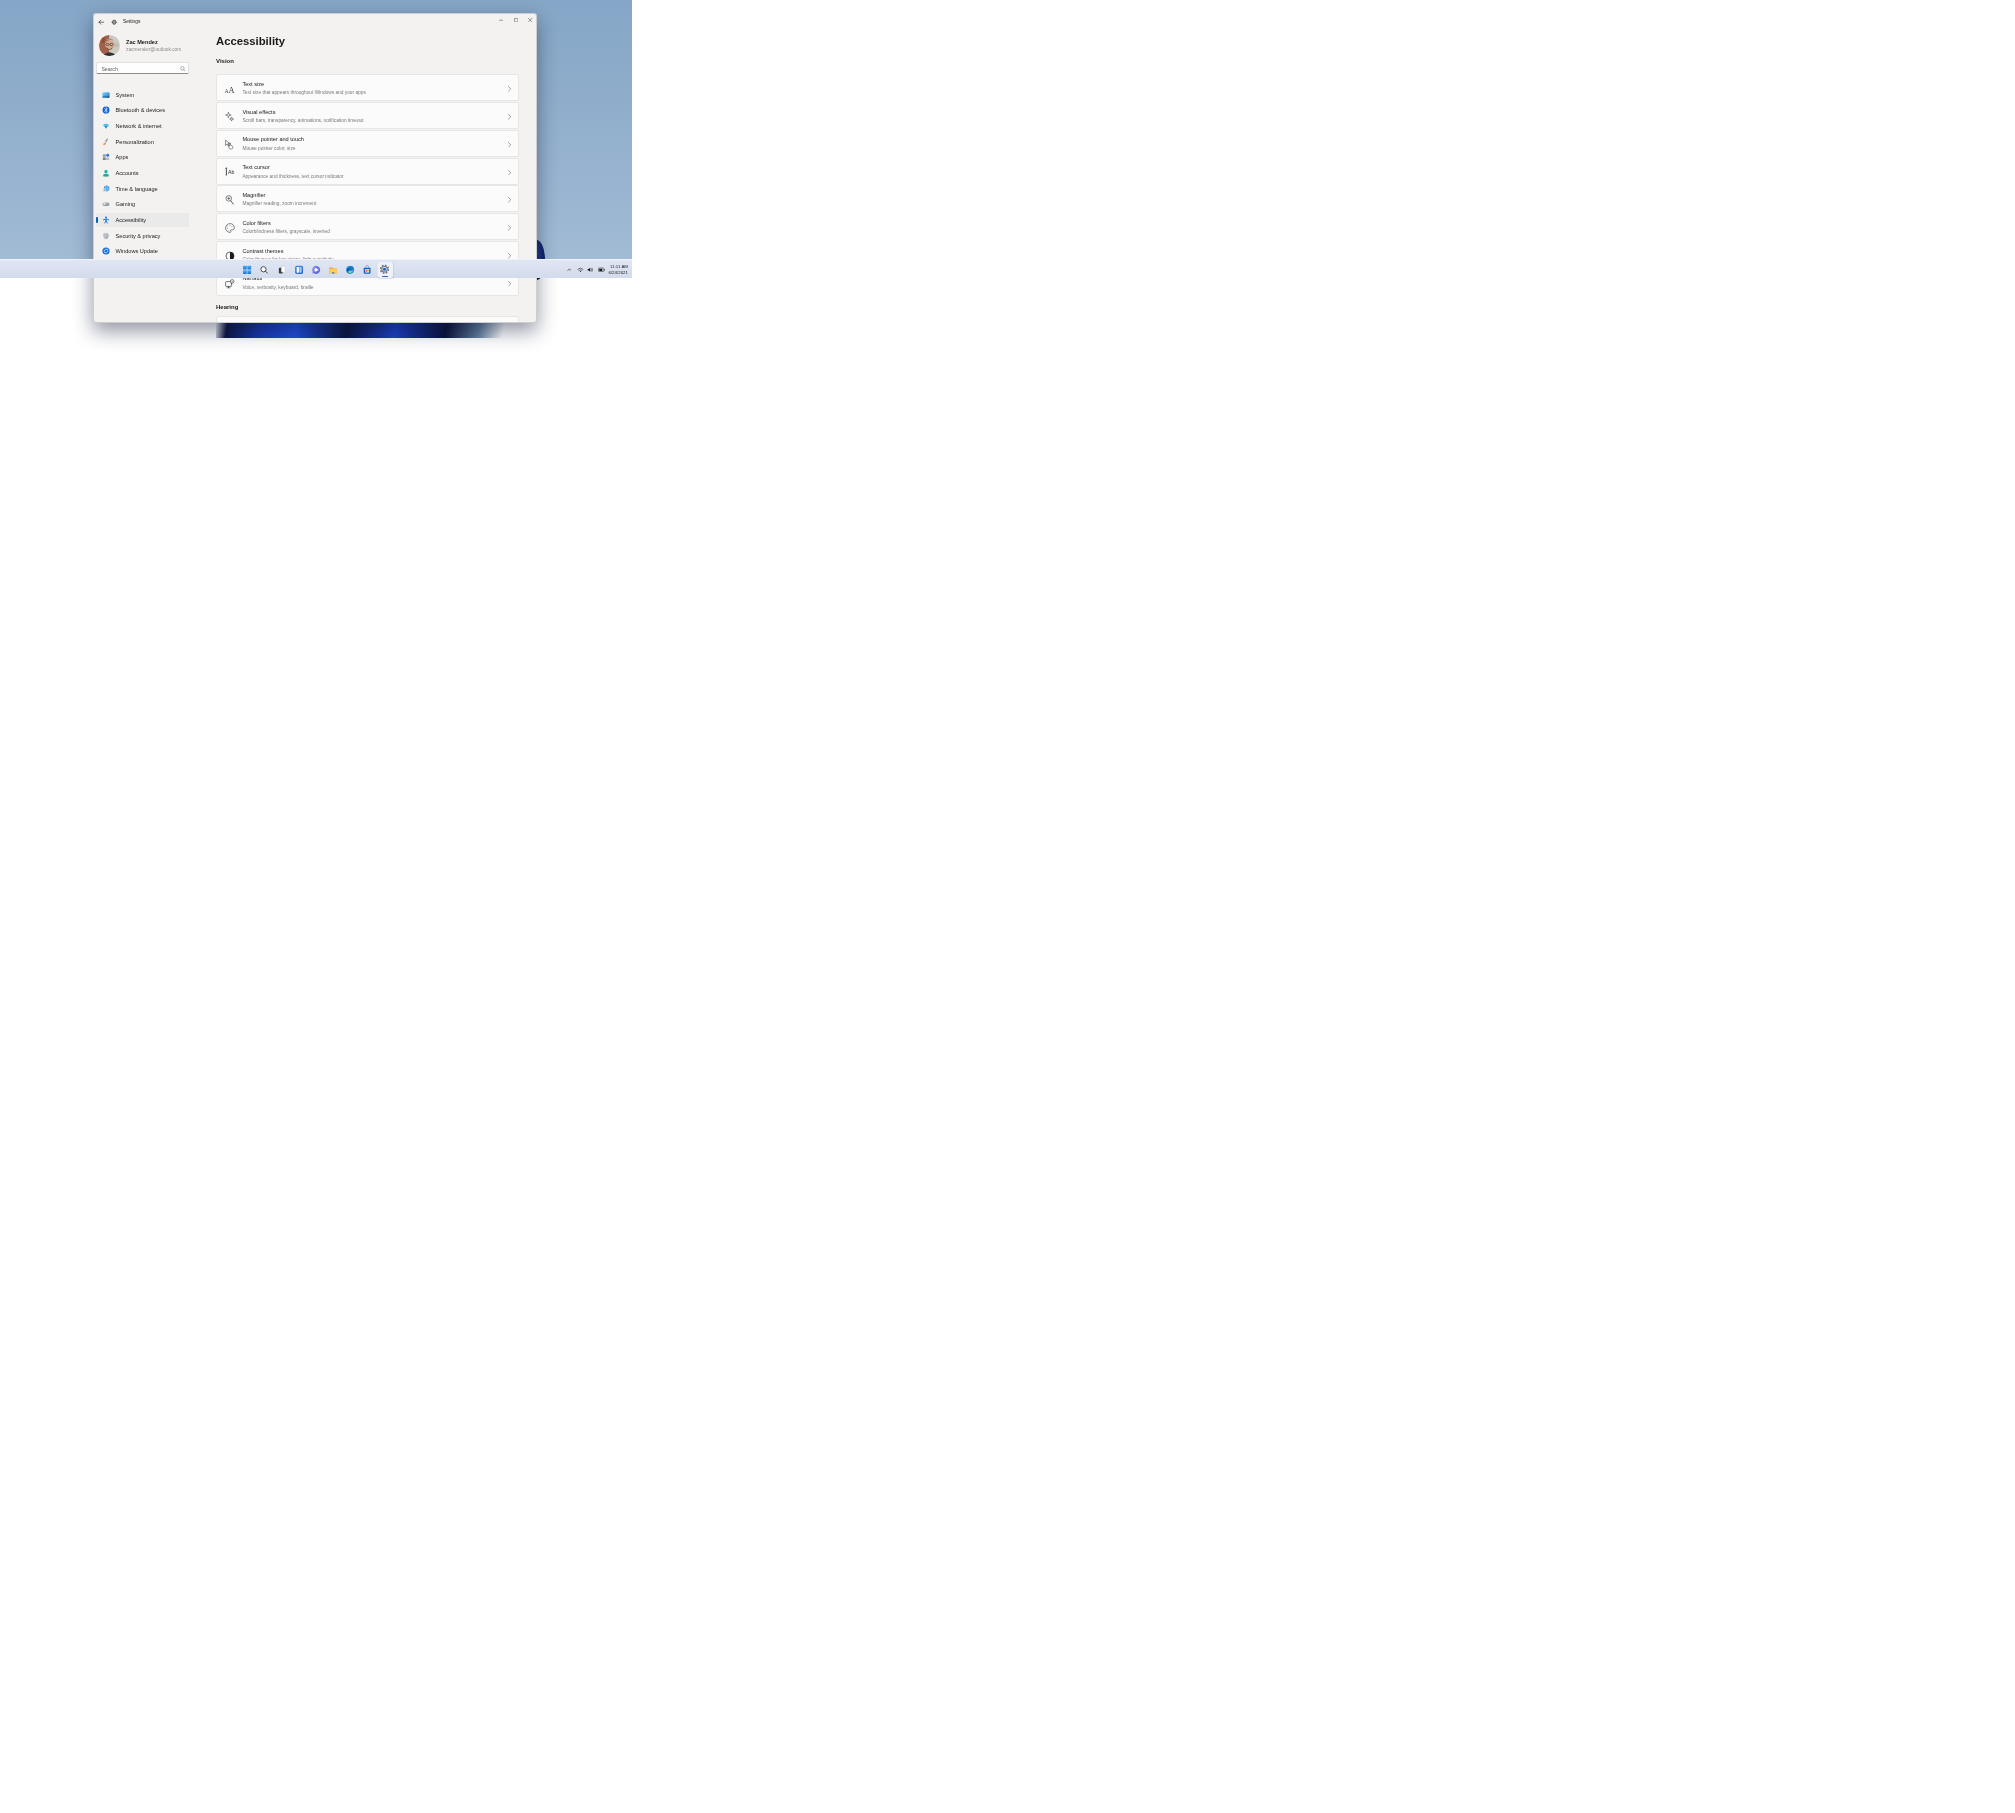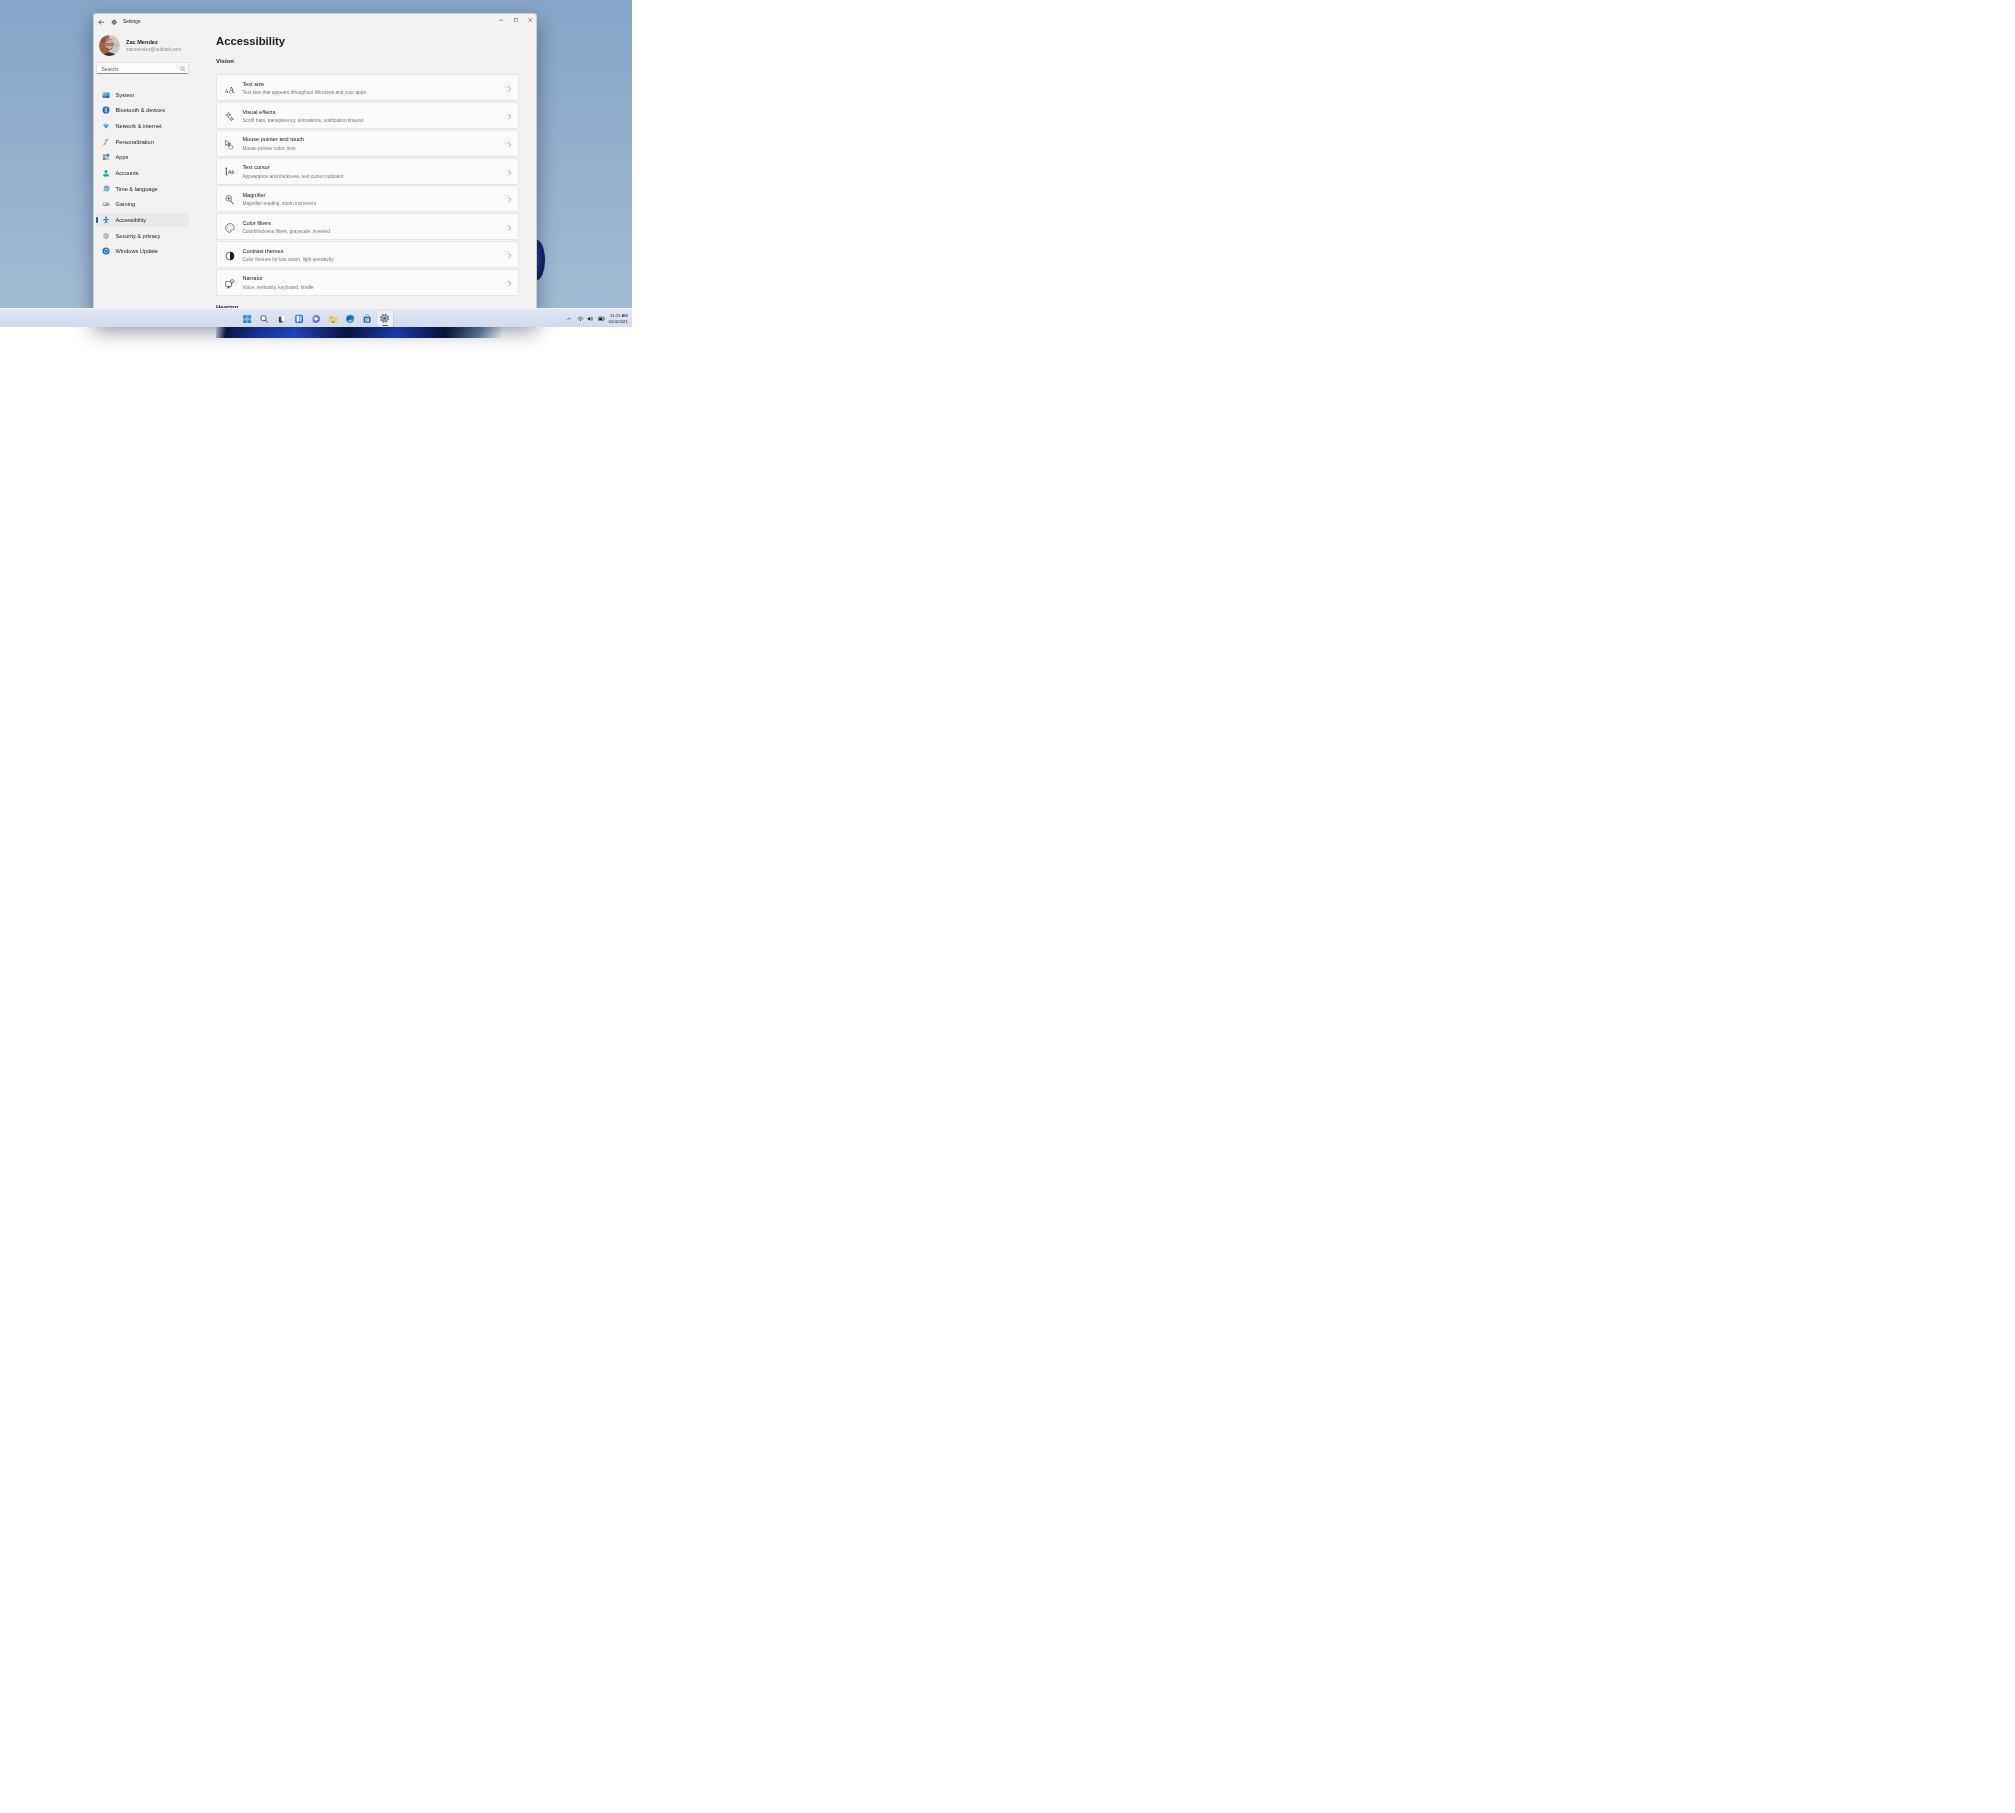--- a/index.html
+++ b/index.html
@@ -1,17 +1,17 @@
 <!DOCTYPE html>
 <html style="font-size:6.4px"><head>
 <meta charset="utf-8">
 <style>
   * { margin:0; padding:0; box-sizing:border-box; }
   html,body { width:632px; height:355px; overflow:hidden; font-family:"Liberation Sans", sans-serif; }
-  #stage { position:relative; width:632px; height:327px;
+  #stage { position:relative; width:632px; height:278px;
     background:linear-gradient(180deg,#85a6c7 0%,#8fadcb 35%,#9ab5d1 70%,#a4bdd6 100%); }
 
   
   .bloom-strip { position:absolute; left:216px; top:320px; width:298px; height:17.7px; z-index:1;
     background:linear-gradient(100deg, rgba(13,23,66,0) 0%, #0d1742 4%, #1a38b0 15%, #2050e0 27%,
       #0c1540 44%, #1c42c8 60%, #0a123a 77%, #64819f 88%, rgba(159,179,198,0) 96%); }
   .bloom-petal { position:absolute; left:528px; top:240px; width:17px; height:40px; z-index:1;
     border-radius:50%; background:radial-gradient(ellipse at 30% 40%, #2b4bb4, #0e1d5c 70%); }
 
   

